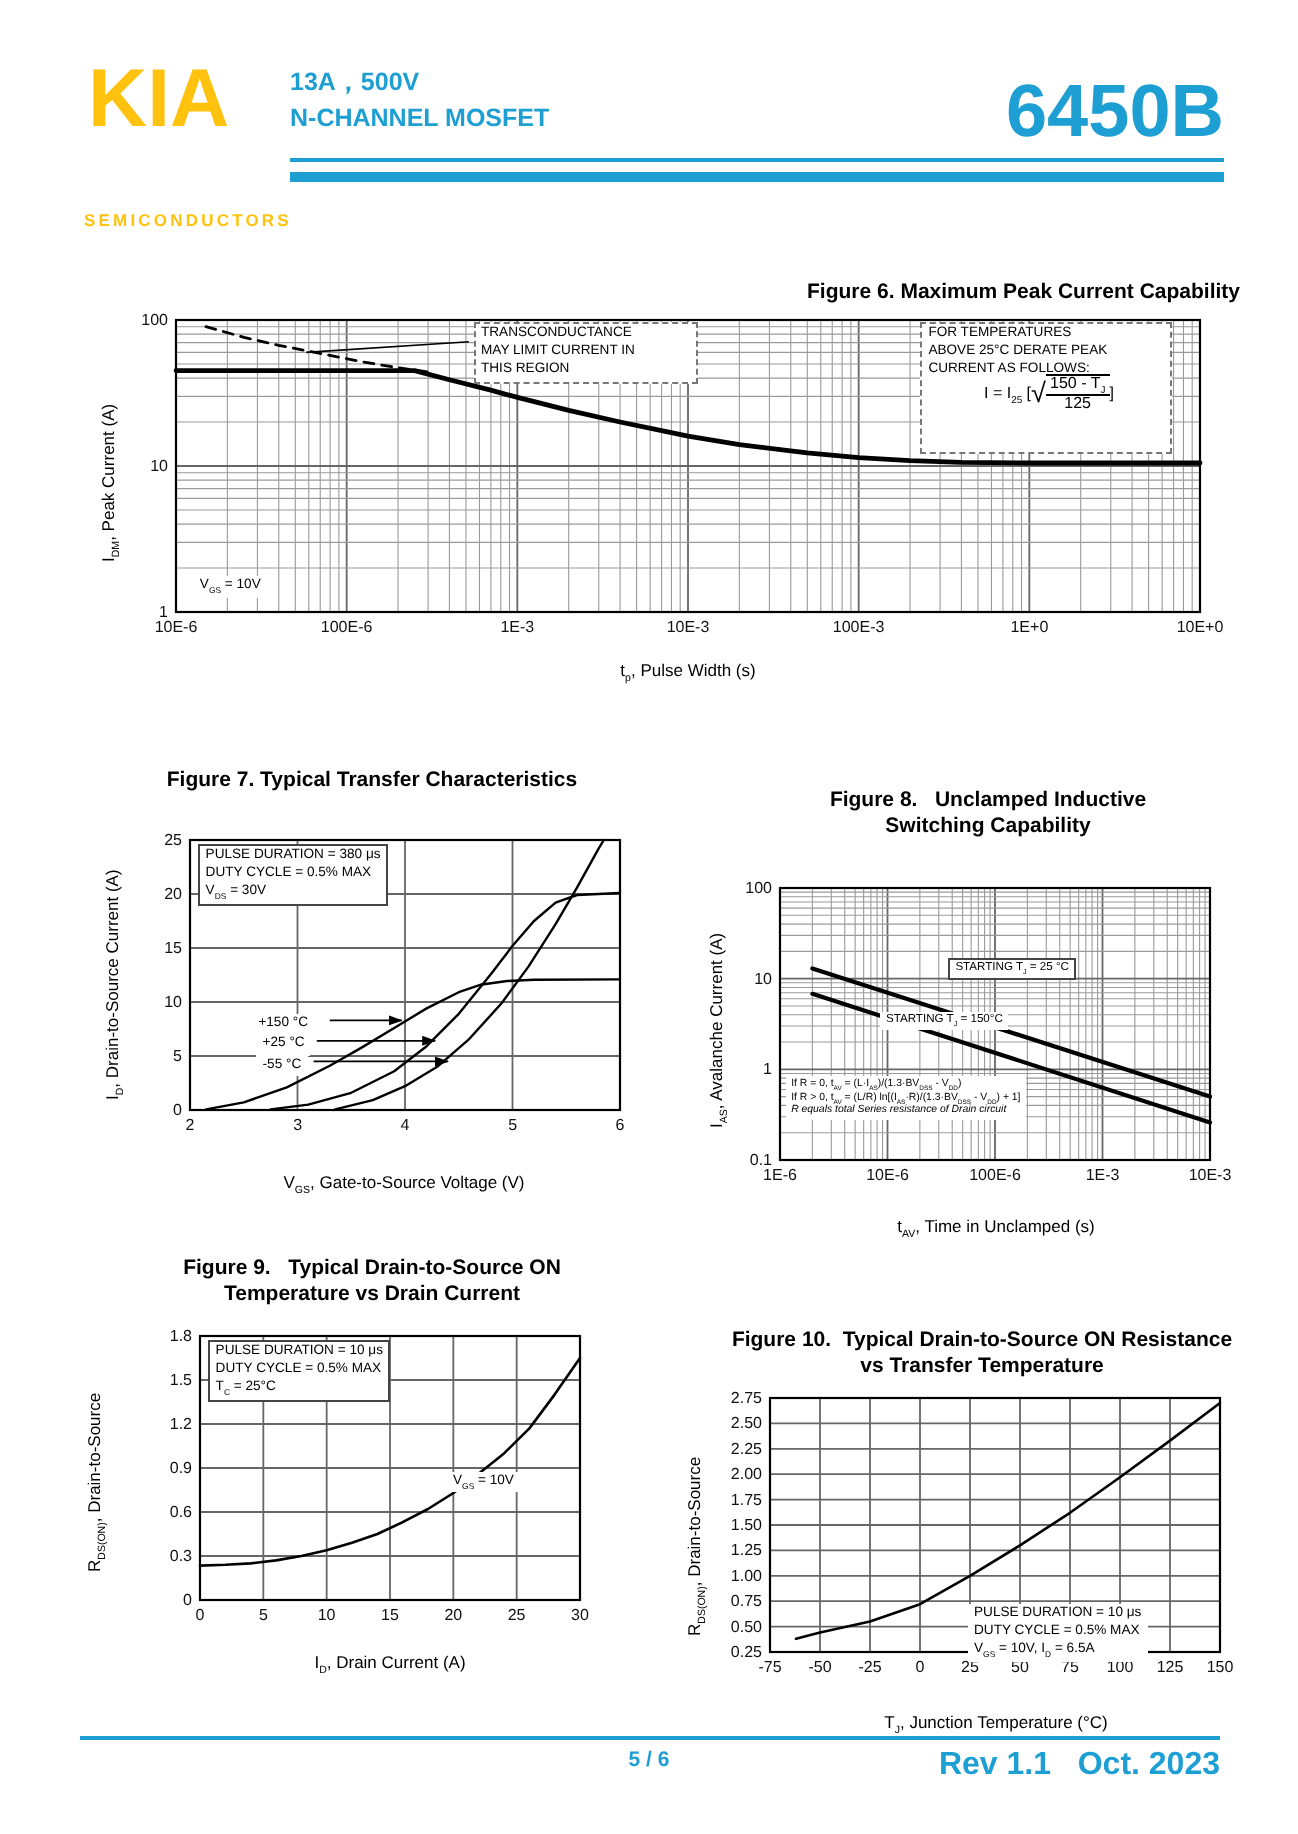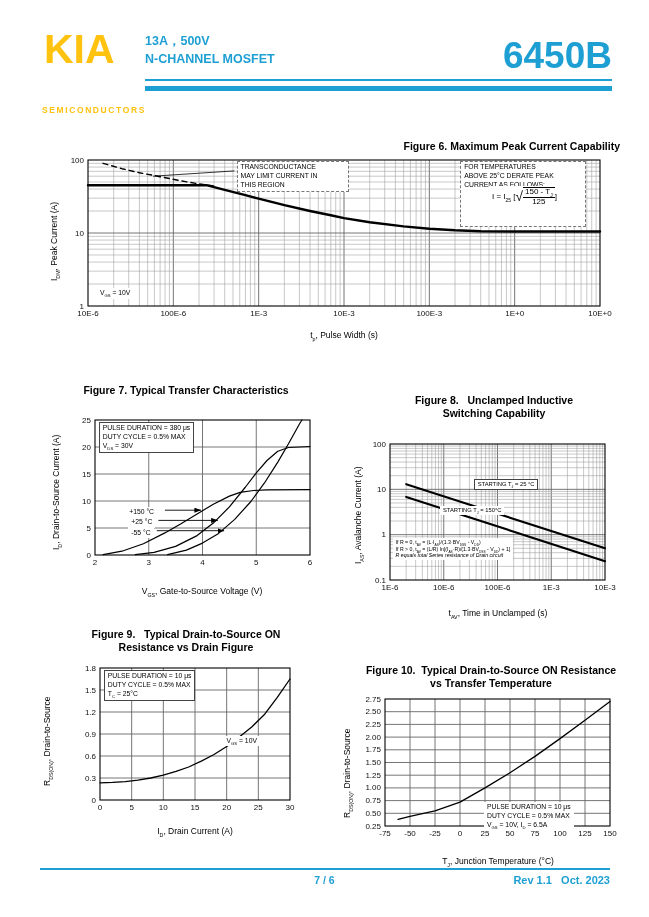--- a/index.html
+++ b/index.html
@@ -27,21 +27,21 @@
   sub{font-size:0.62em;line-height:0;}
   .frac{display:inline-block;vertical-align:middle;text-align:center;line-height:1.1;}
   .frac .num{display:block;border-bottom:1px solid #000;padding:0 2px;}
   .frac .den{display:block;}
   .sqrtwrap{display:inline-flex;vertical-align:middle;align-items:center;}
   .radical{font-size:1.7em;line-height:0.9;}
   .under-rad{border-top:1px solid #000;}
   
   .footer-line{position:absolute;left:40px;right:39px;top:868px;height:2px;background:var(--accent,#1E9FD4);}
   .footer-page{position:absolute;left:0;right:0;top:874px;text-align:center;font-size:10.5px;font-weight:bold;color:var(--accent,#1E9FD4);}
-  .footer-rev{position:absolute;right:39px;top:874px;font-size:11px;font-weight:bold;color:var(--accent,#1E9FD4);}
+  .footer-rev{position:absolute;right:39px;top:874px;font-size:16px;font-weight:bold;color:var(--accent,#1E9FD4);}
 </style>
 </head>
 <body>
 
 <div class="page">
 
   <div>
     <div class="logo">KIA</div>
     <div class="logo-sub">SEMICONDUCTORS</div>
     <div class="spec">
@@ -336,21 +336,21 @@
       <div class="ann" style="left: 44.6px; top: 145.9px; font-size: 5.2px;">
         <div><span>If R = 0, t</span><sub>AV</sub><span> = (L·I</span><sub>AS</sub><span>)/(1.3·BV</span><sub>DSS</sub><span> - V</span><sub>DD</sub><span>)</span></div>
         <div><span>If R &gt; 0, t</span><sub>AV</sub><span> = (L/R) ln[(I</span><sub>AS</sub><span>·R)/(1.3·BV</span><sub>DSS</sub><span> - V</span><sub>DD</sub><span>) + 1]</span></div>
         <div><span style="font-style: italic;">R equals total Series resistance of Drain circuit</span></div>
       </div>
     </div>
 
   <div class="fig" id="fig9" style="left:40px;top:626px;width:292px;height:228px;">
     <div class="fig-title" style="top:2px;">
       <div>Figure 9.&nbsp;&nbsp; Typical Drain-to-Source ON</div>
-      <div>Resistance vs Drain Figure</div>
+      <div>Temperature vs Drain Current</div>
     </div>
     <div class="ylabel" style="left:3px;top:160px;">
       <div><span>R</span><sub>DS(ON)</sub><span>, Drain-to-Source</span></div>
       <div></div>
     </div>
     <svg class="plot" width="292" height="158" style="left:0;top:31px;">
         <line x1="91.66666666666666" y1="11" x2="91.66666666666666" y2="143" stroke="#666" stroke-width="0.9"></line>
         <line x1="123.33333333333333" y1="11" x2="123.33333333333333" y2="143" stroke="#666" stroke-width="0.9"></line>
         <line x1="155" y1="11" x2="155" y2="143" stroke="#666" stroke-width="0.9"></line>
         <line x1="186.66666666666666" y1="11" x2="186.66666666666666" y2="143" stroke="#666" stroke-width="0.9"></line>
@@ -456,17 +456,17 @@
     </div>
   <div class="ann" style="left: 144px; top: 140.1px;">
         <div>PULSE DURATION = 10 μs</div>
         <div>DUTY CYCLE = 0.5% MAX</div>
         <div><span>V</span><sub>GS</sub><span> = 10V, I</span><sub>D</sub><span> = 6.5A</span></div>
       </div>
     </div>
 
   <div>
     <div class="footer-line"></div>
-    <div class="footer-page">7 / 6</div>
+    <div class="footer-page">5 / 6</div>
     <div class="footer-rev">Rev 1.1&nbsp;&nbsp; Oct. 2023</div>
   </div>
 
 </div>
 
 </body></html>

